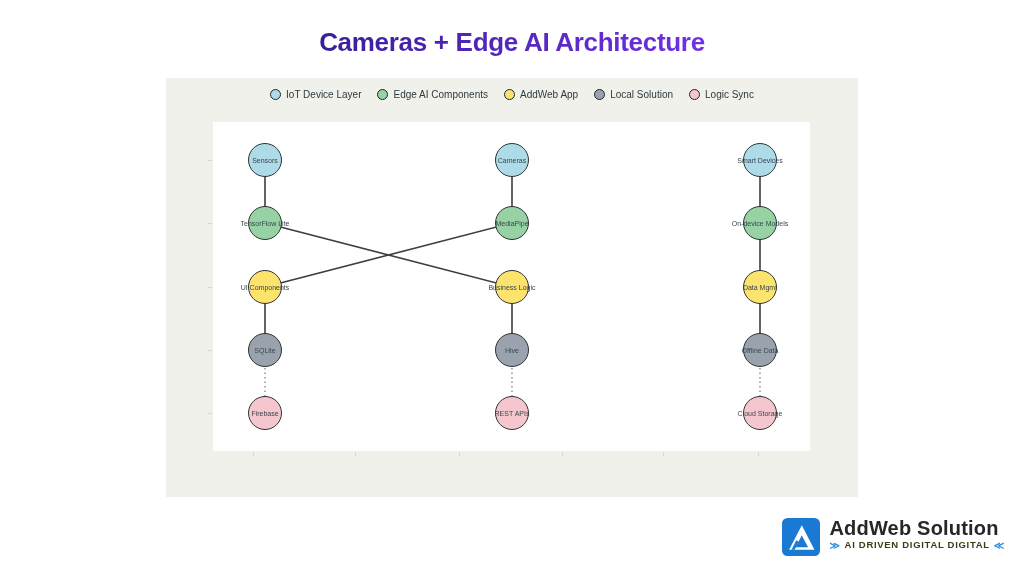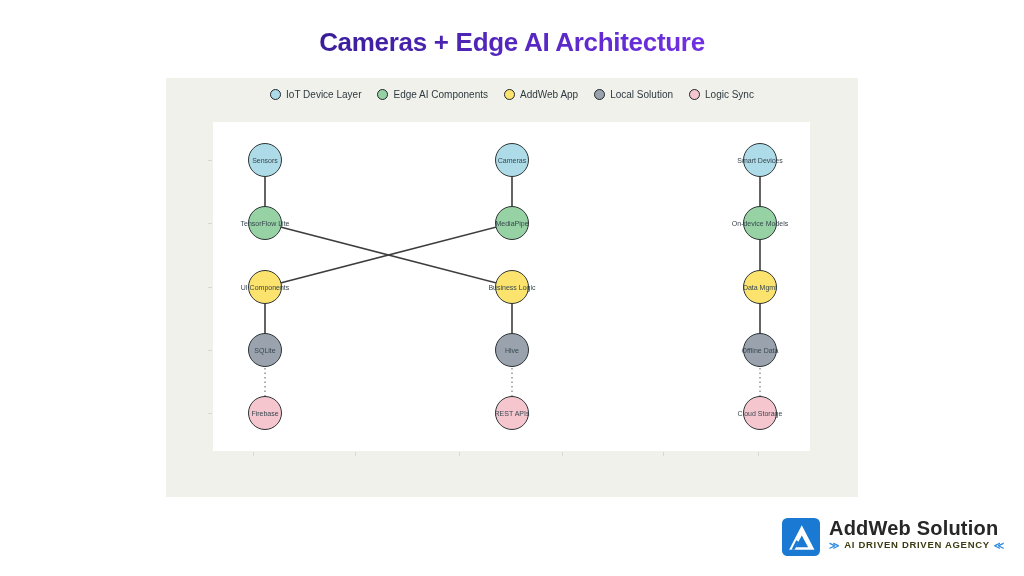--- a/index.html
+++ b/index.html
@@ -161,17 +161,17 @@
   <svg width="38" height="38" viewBox="0 0 48 48">
     <rect id="logo-bg" width="48" height="48" rx="7" fill="#1a79d2"></rect>
     <polygon points="25,9 41,40 9,40" fill="#ffffff"></polygon>
     <polygon id="logo-counter" points="25,22 33,37 17,37" fill="#1a79d2"></polygon>
     <polygon id="logo-slash" points="12,40 16,40 21,30 18,28" fill="#1a79d2"></polygon>
   </svg>
   <div class="brand-text">
     <div class="brand-name" style="color: rgb(39, 39, 39);">AddWeb Solution</div>
     <div class="brand-tagline">
       <span class="wing" style="color: rgb(42, 138, 224);">≫</span>
-      <span style="color: rgb(60, 60, 18);">AI DRIVEN DRIVEN AGENCY</span>
+      <span style="color: rgb(60, 60, 18);">AI DRIVEN DIGITAL DIGITAL</span>
       <span class="wing" style="color: rgb(42, 138, 224);">≪</span>
     </div>
   </div>
 </div>
 
 </body></html>

